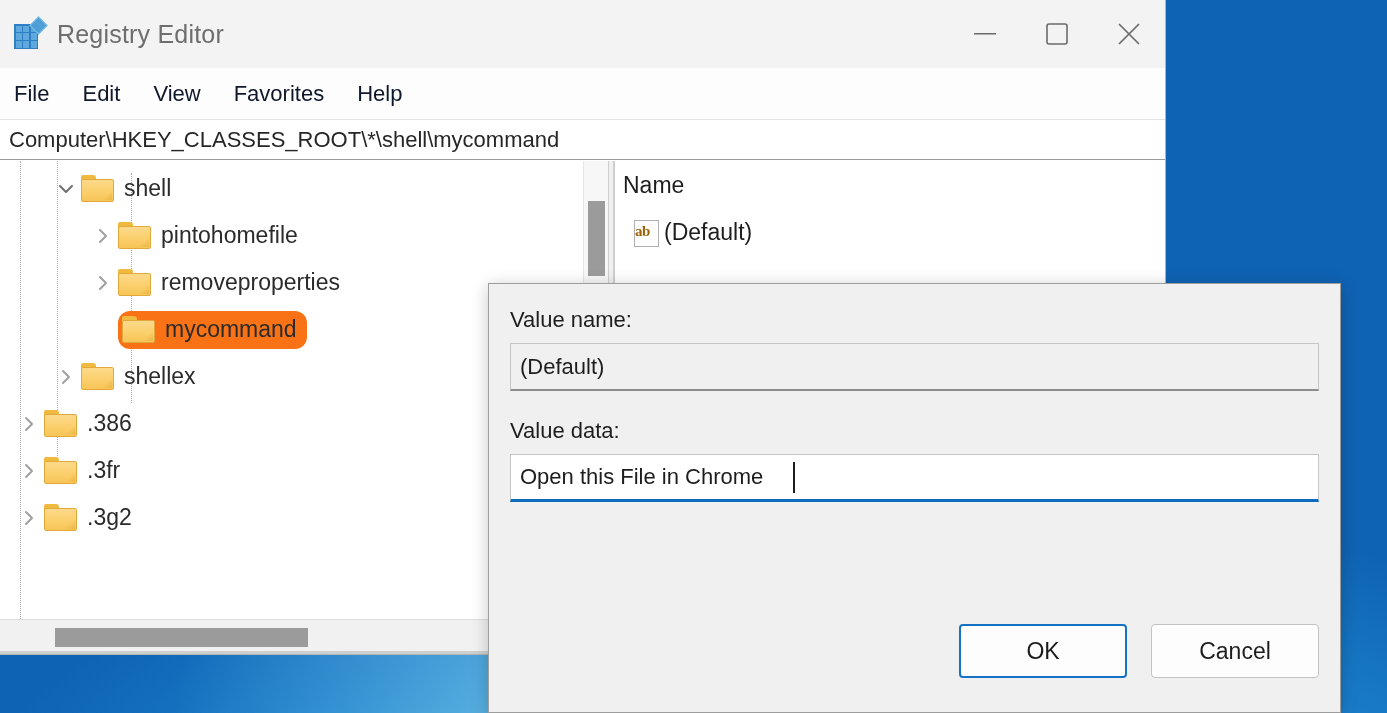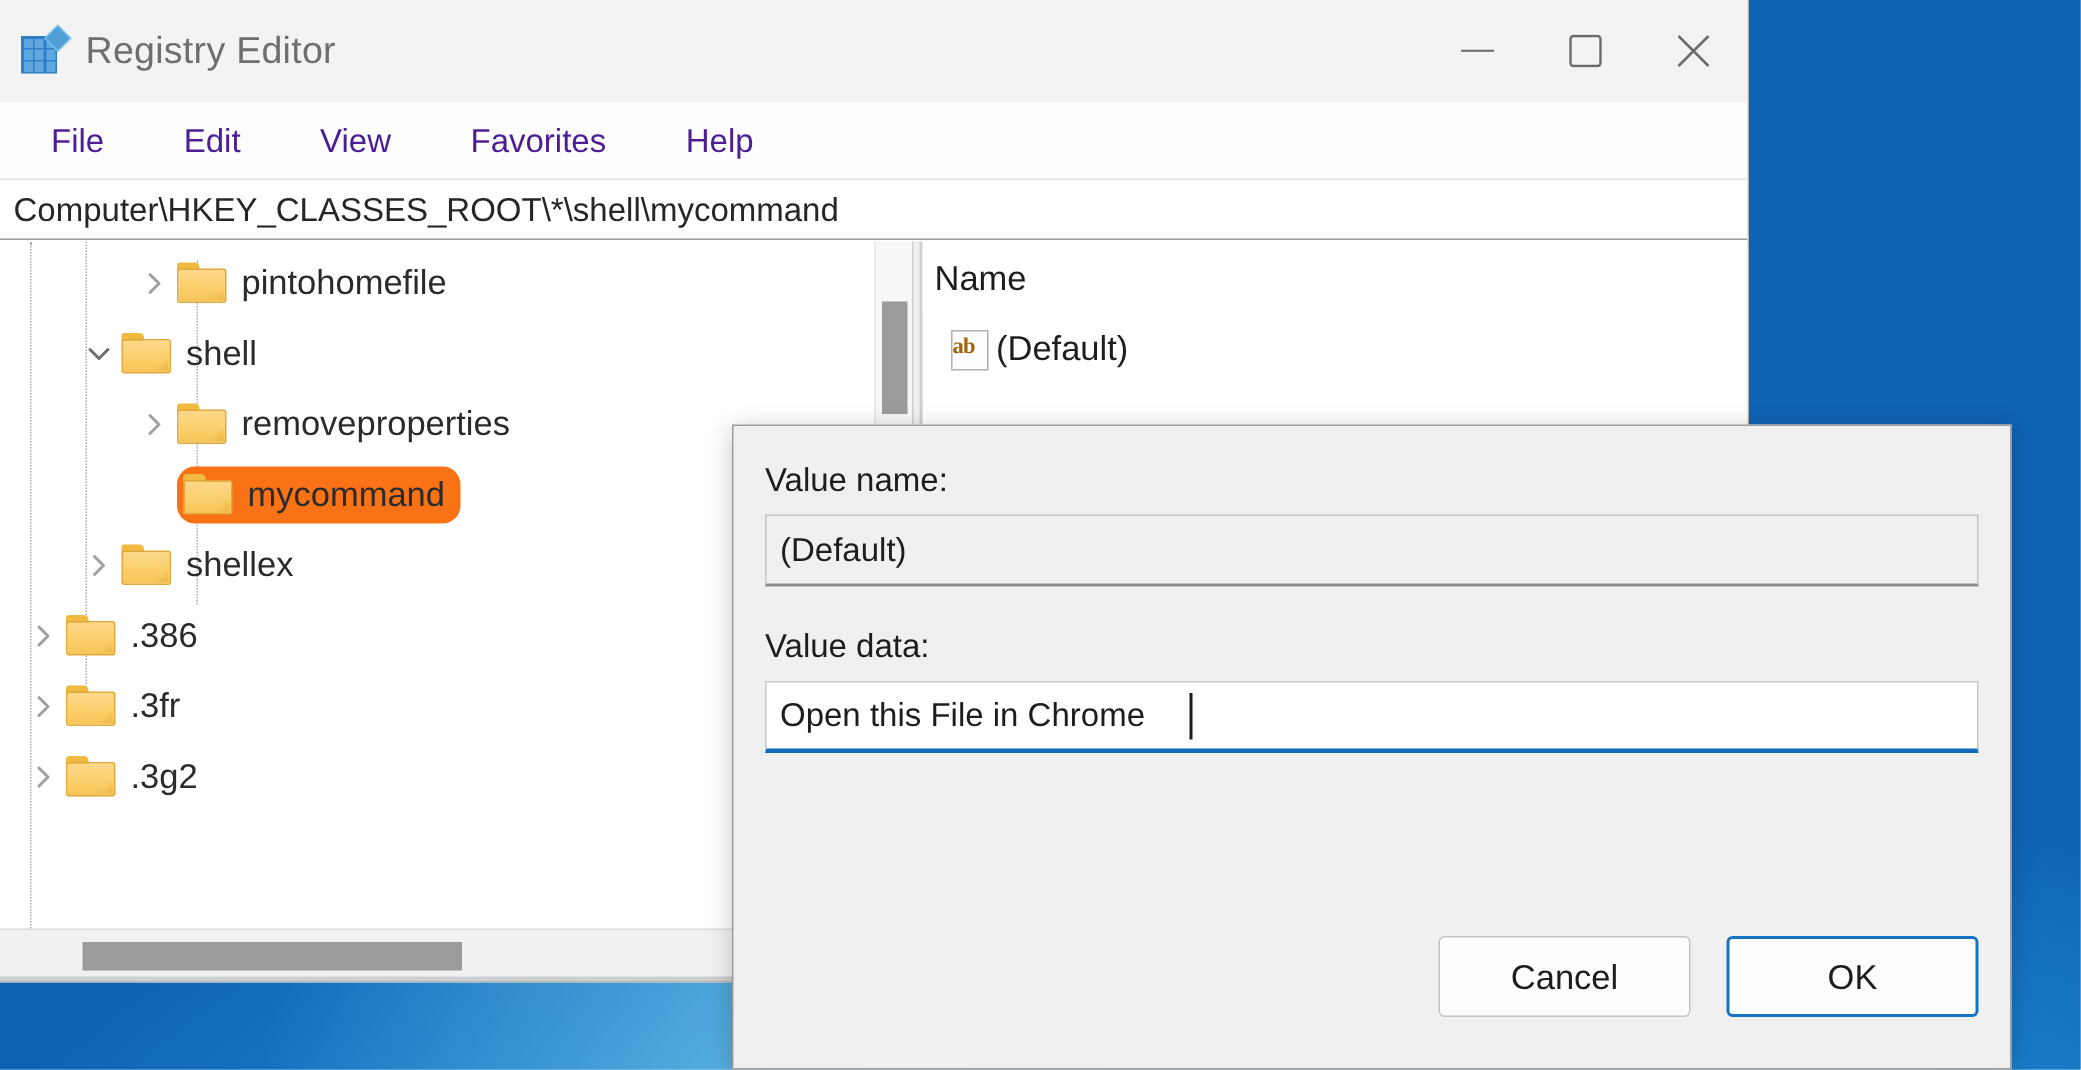--- a/index.html
+++ b/index.html
@@ -101,24 +101,23 @@
   #menubar {
     height: 52px;
     background: #fdfdfd;
     display: flex;
     align-items: center;
     padding-left: 14px;
     border-bottom: 1px solid #e2e2e2;
   }
   .menu-item {
     font-size: 22px;
-    color: #4c1d95;
+    color: #0f172a;
     margin-right: 33px;
     white-space: nowrap;
-    margin-left: 20px;
   }
 
   
   #addressbar {
     height: 40px;
     background: #ffffff;
     display: flex;
     align-items: center;
     padding-left: 9px;
     border-bottom: 1px solid #9a9a9a;
@@ -463,46 +462,46 @@
     <div id="address-text">Computer\HKEY_CLASSES_ROOT\*\shell\mycommand</div>
   </div>
 
   <div id="panes">
 
     <div id="tree-pane">
       <div class="guide" style="left:20px;top:0;bottom:36px;"></div>
       <div class="guide" style="left:57px;top:0;height:295px;"></div>
       <div class="guide" style="left:131px;top:12px;height:230px;"></div>
       <div id="tree-list">
+          <div class="tnode" style="padding-left: 51px;">
+            <div class="chev">
+              <svg width="20" height="20" viewBox="0 0 20 20">
+                <path d="M4 7 L10 13 L16 7" fill="none" stroke="#6f6f6f" stroke-width="2" stroke-linecap="round" stroke-linejoin="round"></path>
+              </svg>
+            </div>
+            <div class="sel-wrap">
+              <div class="folder">
+                <div class="tab"></div>
+                <div class="body"></div>
+              </div>
+              <div class="tlabel">shell</div>
+            </div>
+          </div>
           <div class="tnode" style="padding-left: 88px;">
             <div class="chev">
               <svg width="20" height="20" viewBox="0 0 20 20">
                 <path d="M7 4 L13 10 L7 16" fill="none" stroke="#a0a0a0" stroke-width="2" stroke-linecap="round" stroke-linejoin="round"></path>
               </svg>
             </div>
             <div class="sel-wrap">
               <div class="folder">
                 <div class="tab"></div>
                 <div class="body"></div>
               </div>
               <div class="tlabel">pintohomefile</div>
-            </div>
-          </div>
-          <div class="tnode" style="padding-left: 51px;">
-            <div class="chev">
-              <svg width="20" height="20" viewBox="0 0 20 20">
-                <path d="M4 7 L10 13 L16 7" fill="none" stroke="#6f6f6f" stroke-width="2" stroke-linecap="round" stroke-linejoin="round"></path>
-              </svg>
-            </div>
-            <div class="sel-wrap">
-              <div class="folder">
-                <div class="tab"></div>
-                <div class="body"></div>
-              </div>
-              <div class="tlabel">shell</div>
             </div>
           </div>
           <div class="tnode" style="padding-left: 88px;">
             <div class="chev">
               <svg width="20" height="20" viewBox="0 0 20 20">
                 <path d="M7 4 L13 10 L7 16" fill="none" stroke="#a0a0a0" stroke-width="2" stroke-linecap="round" stroke-linejoin="round"></path>
               </svg>
             </div>
             <div class="sel-wrap">
               <div class="folder">
@@ -621,16 +620,16 @@
     <div class="spacer-22"></div>
 
     <div class="field-label">Value data:</div>
     <div id="value-data-wrap">
       <input id="value-data-input" type="text" value="Open this File in Chrome " style="">
       <div id="caret"></div>
     </div>
   </div>
 
   <div id="dialog-buttons">
+    <button class="dbtn default">OK</button>
     <button class="dbtn">Cancel</button>
-    <button class="dbtn default">OK</button>
   </div>
 </div>
 
 </body></html>

